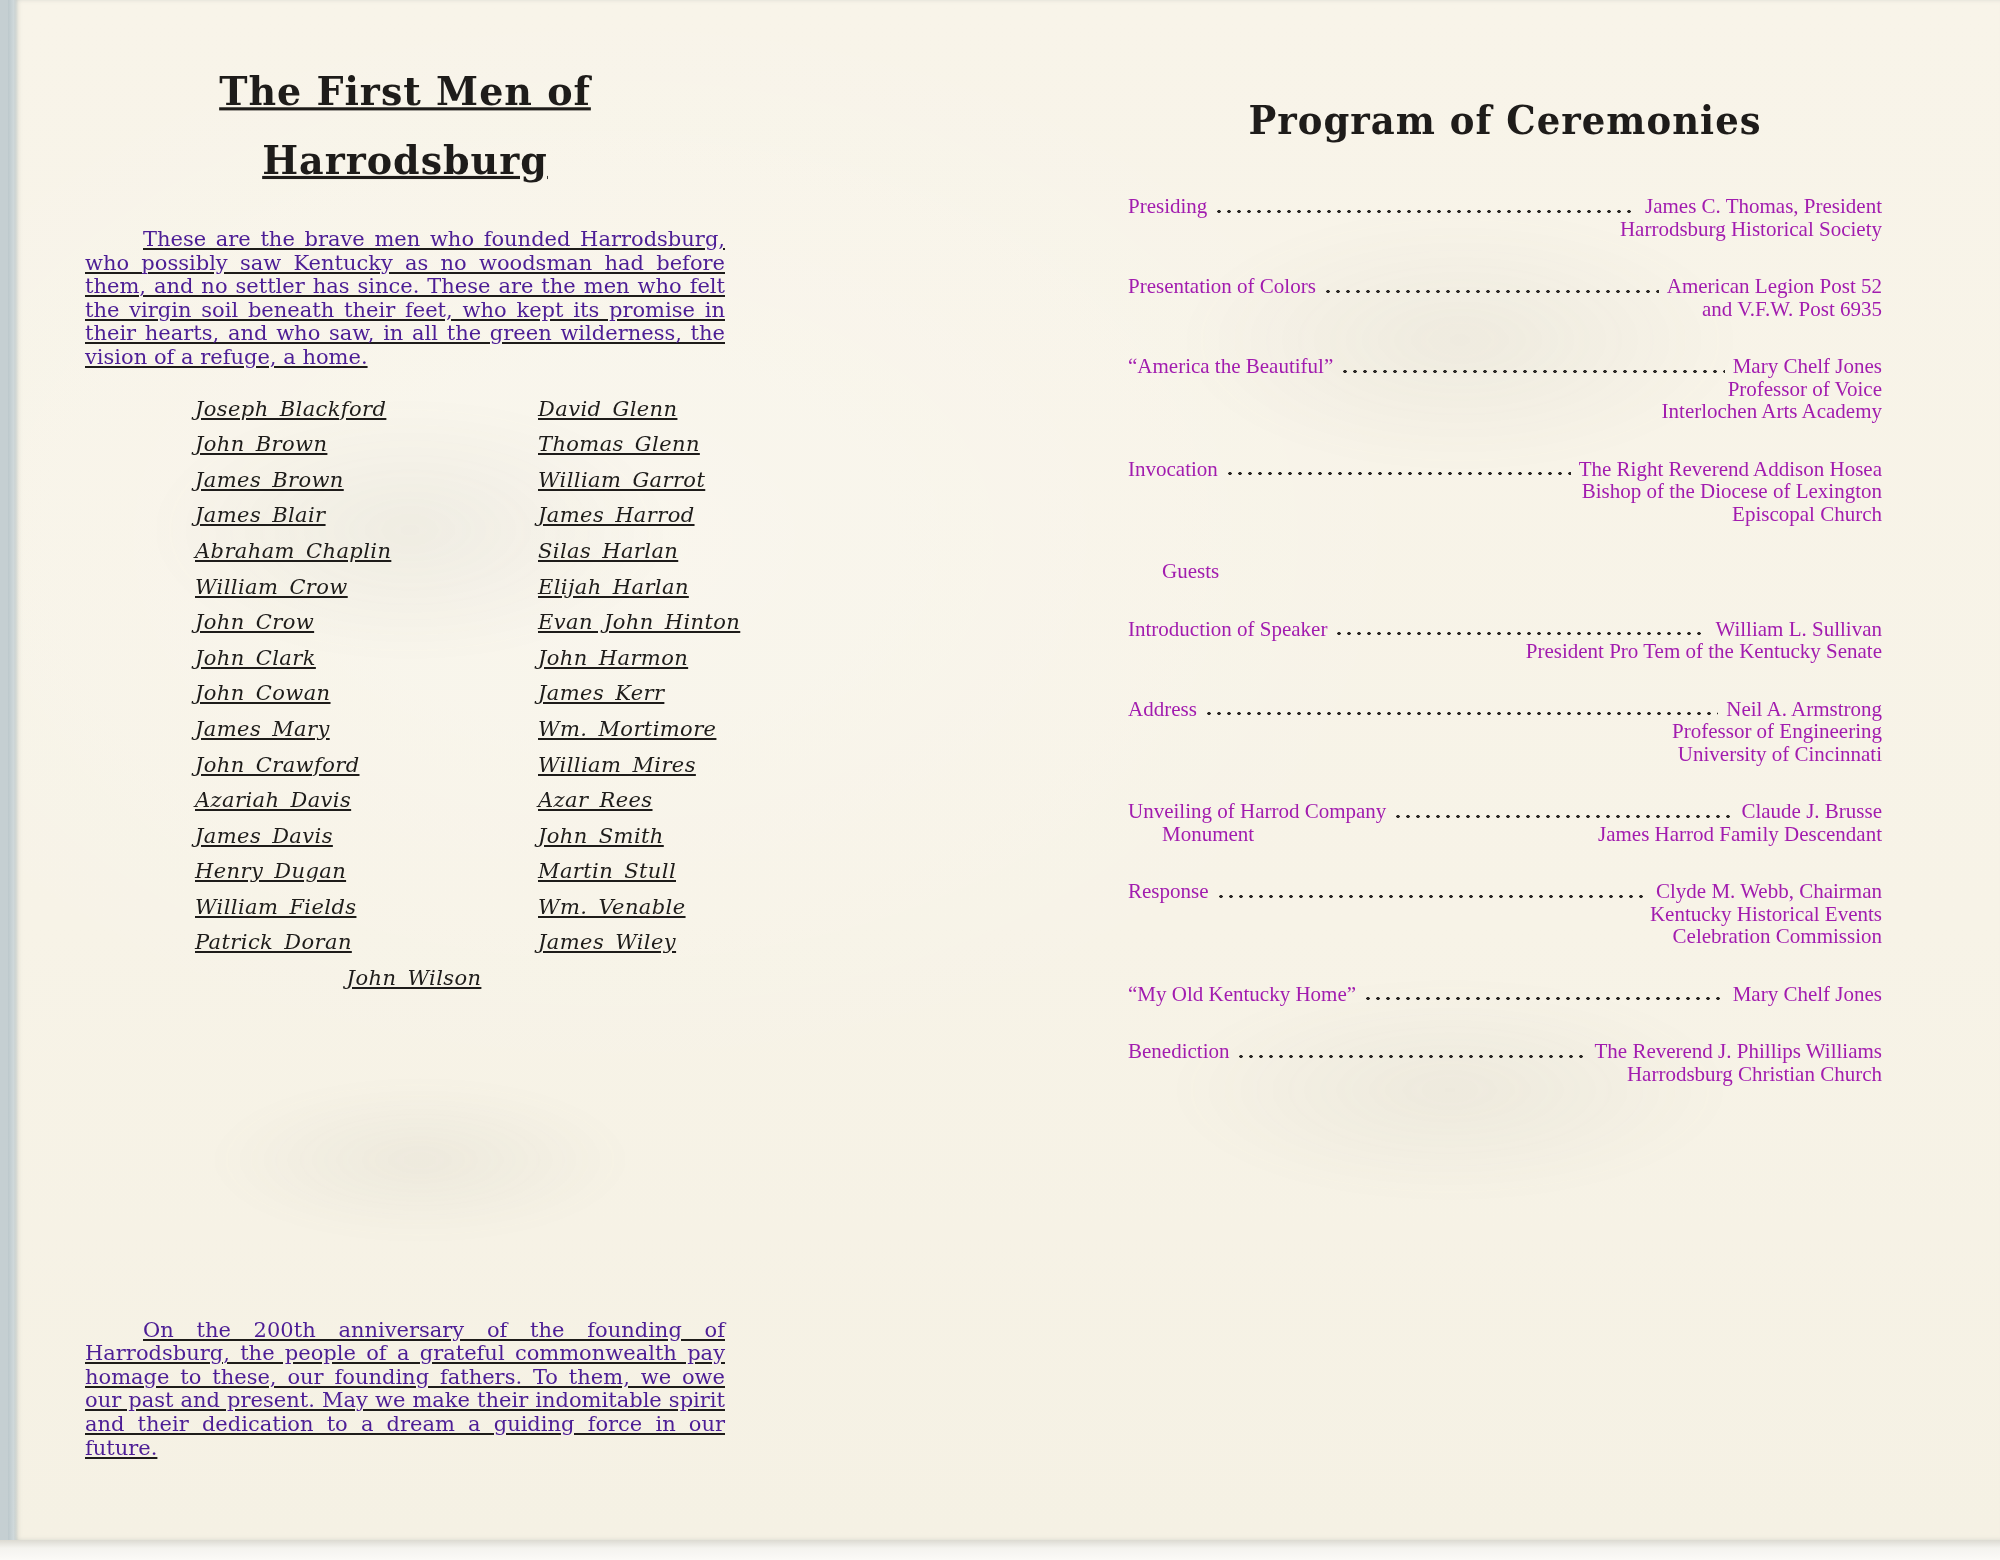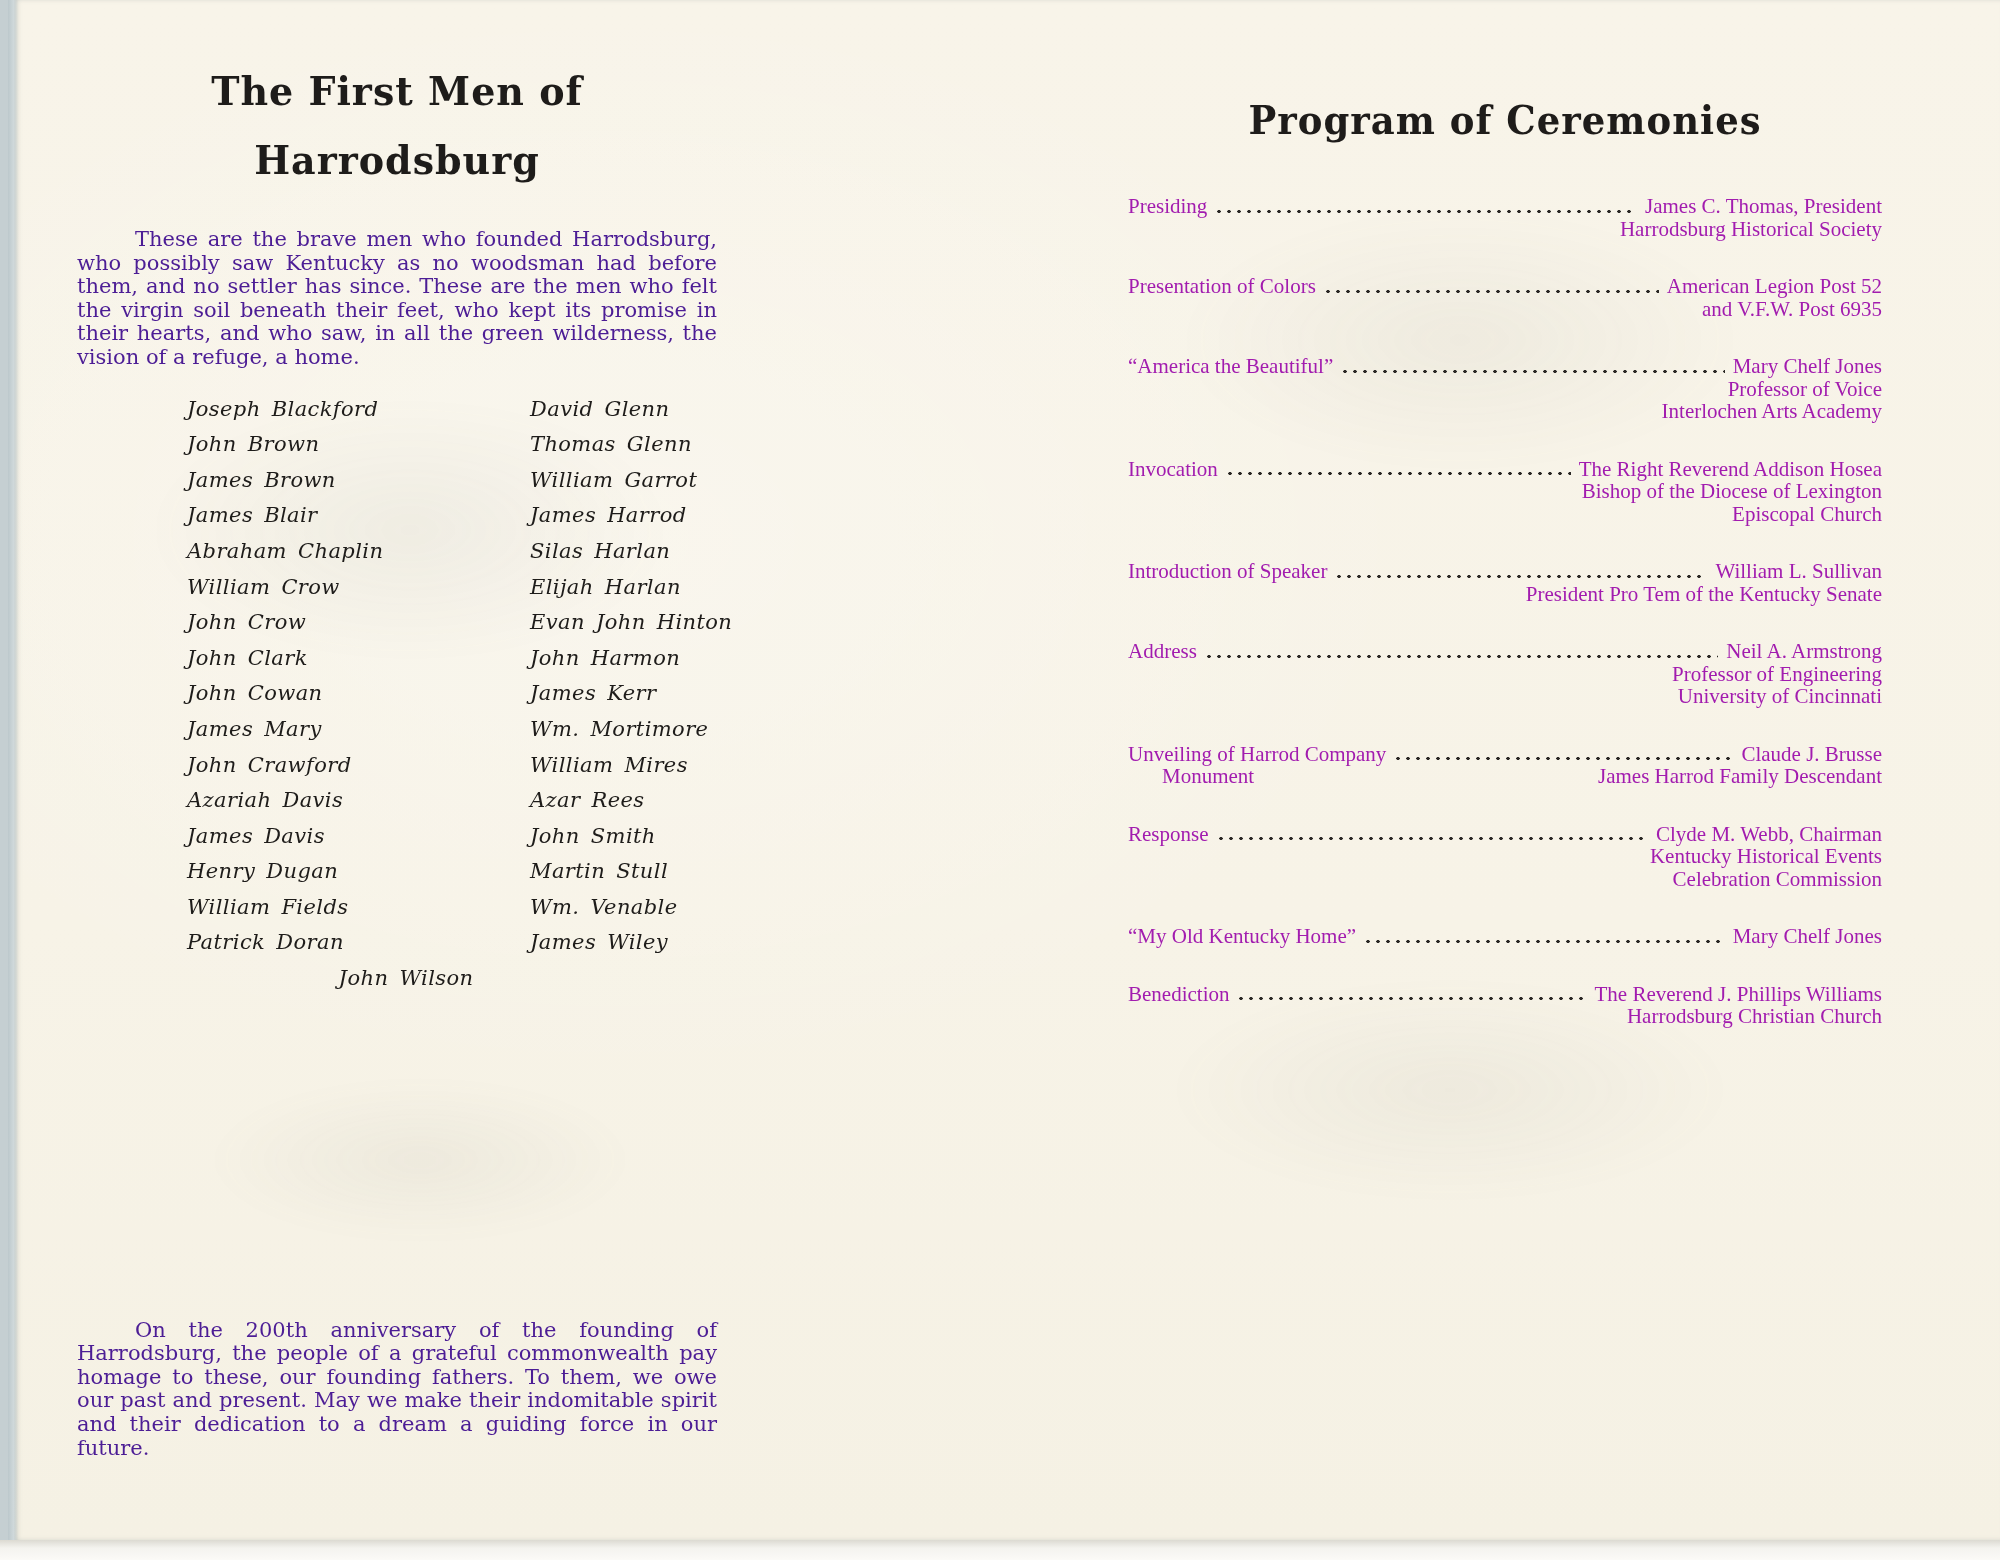--- a/index.html
+++ b/index.html
@@ -28,21 +28,21 @@
   .ghost{
     position:absolute;filter:blur(9px);opacity:.5;pointer-events:none;
     background:radial-gradient(ellipse at 50% 50%, rgba(120,118,104,0.14), rgba(120,118,104,0) 72%);
   }
   .g1{left:150px;top:400px;width:520px;height:260px;}
   .g2{left:210px;top:1080px;width:420px;height:160px;}
   .g3{left:1180px;top:210px;width:560px;height:260px;}
   .g4{left:1170px;top:980px;width:560px;height:220px;}
 
   .page{position:absolute;}
-  .left-page{left:77px;top:60px;width:640px;}
+  .left-page{left:85px;top:60px;width:640px;text-decoration:underline;}
   .right-page{left:1128px;top:72px;width:754px;margin-top:23px;}
 
   .gothic{
     font-family:"DejaVu Serif",serif;font-weight:bold;
     letter-spacing:1px;
   }
   h1.page-title{
     margin:0 0 36px 0;text-align:center;
     font-size:38px;line-height:66px;transform:scaleY(1.04);
   }
@@ -173,20 +173,24 @@
       <div class="prog-item">
         <div class="prog-main">
           <span class="prog-label">Invocation</span>
           <span class="prog-leader"></span>
           <span class="prog-value">The Right Reverend Addison Hosea</span>
         </div>
         <div class="prog-sub">Bishop of the Diocese of Lexington</div>
         <div class="prog-sub">Episcopal Church</div>
       </div>
       <div class="prog-item">
+        <div class="prog-second">
+          <span class="prog-label2">Guests</span>
+          <span class="prog-sub">&nbsp;</span>
+        </div>
       </div>
       <div class="prog-item">
         <div class="prog-main">
           <span class="prog-label">Introduction of Speaker</span>
           <span class="prog-leader"></span>
           <span class="prog-value">William L. Sullivan</span>
         </div>
         <div class="prog-sub">President Pro Tem of the Kentucky  Senate</div>
       </div>
       <div class="prog-item">

